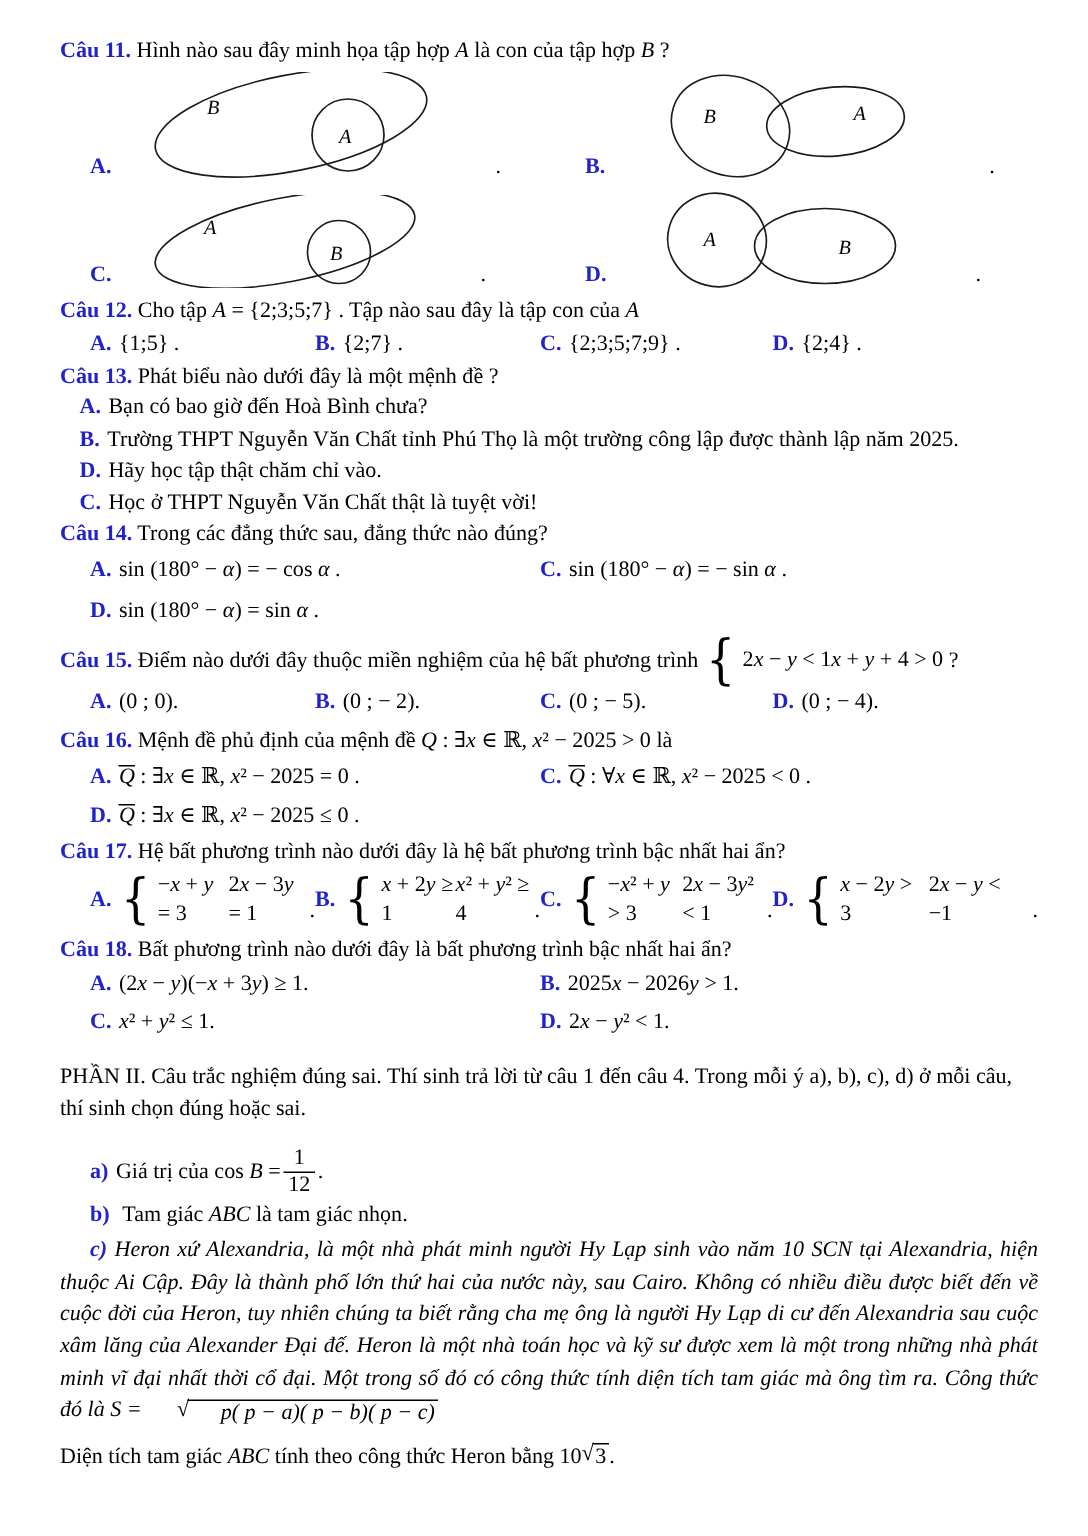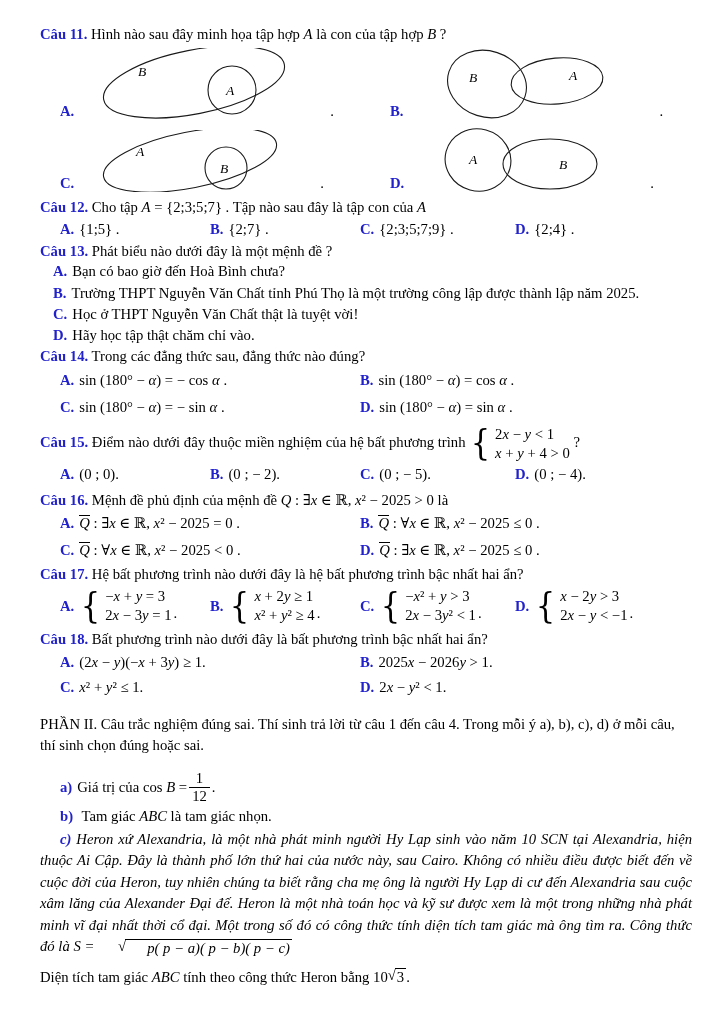--- a/index.html
+++ b/index.html
@@ -23,21 +23,21 @@
   
   .venn-grid { display:grid; grid-template-columns:330px 1fr; padding-left:20px; row-gap:8px; margin:3px 0 5px 0; }
   .venn-cell { display:flex; align-items:flex-end; }
   .venn-cell svg { margin-left:2px; }
   .venn-letter { margin-right:6px; }
   .venn-dot { margin-left:8px; }
   .venn-label { font-style:italic; font-size:13.5px; font-family:"Liberation Serif","DejaVu Serif",serif; }
   
   .sys { display:inline-flex; align-items:center; vertical-align:middle; }
   .sys .brace { font-size:36px; font-weight:400; line-height:0.9; margin-right:3px; font-family:"DejaVu Serif",serif; transform:scaleX(.85); }
-  .sys .lines { display:inline-flex; flex-direction:column; line-height:1.3; }
+  .sys .lines { display:inline-flex; flex-direction:row; line-height:1.3; }
   .sysopt { display:inline-flex; align-items:center; }
   .sysopt .dot { align-self:flex-end; margin-left:2px; }
   
   .frac { display:inline-flex; flex-direction:column; align-items:center; vertical-align:middle; line-height:1.15; padding:0 2px; }
   .frac .den { border-top:1px solid #000; padding:0 3px; }
   
   .sqrt { display:inline-flex; align-items:flex-start; }
   .sqrt .sign { line-height:1.05; margin-right:-1px; }
   .sqrt .body { border-top:1.1px solid #000; padding:0 2px; line-height:1.2; }
   .part2 { margin-top:14px; margin-bottom:14px; line-height:1.44; }
@@ -115,31 +115,30 @@
     <div class="opt"><span class="opt-letter">D.</span><span>{2;4} .</span></div>
   </div>
 
   <p class="q">
     <span class="qlabel">Câu 13.</span>
     <span>Phát biểu nào dưới đây là một mệnh đề ?</span>
   </p>
   <div class="opts1">
     <div><span class="opt-letter">A.</span><span>Bạn có bao giờ đến Hoà Bình chưa?</span></div>
     <div><span class="opt-letter">B.</span><span>Trường THPT Nguyễn Văn Chất tỉnh Phú Thọ là một trường công lập được thành lập năm 2025.</span></div>
+    <div><span class="opt-letter">D.</span><span>Hãy học tập thật chăm chỉ vào.</span></div>
     <div><span class="opt-letter">C.</span><span>Học ở THPT Nguyễn Văn Chất thật là tuyệt vời!</span></div>
-    <div><span class="opt-letter">D.</span><span>Hãy học tập thật chăm chỉ vào.</span></div>
   </div>
 
   <p class="q">
     <span class="qlabel">Câu 14.</span>
     <span>Trong các đẳng thức sau, đẳng thức nào đúng?</span>
   </p>
   <div class="opts2">
     <div class="opt"><span class="opt-letter">A.</span><span><span>sin (180° − </span><span class="mi">α</span><span>) = − cos </span><span class="mi">α</span><span> .</span></span></div>
-    <div class="opt"><span class="opt-letter">B.</span><span><span>sin (180° − </span><span class="mi">α</span><span>) = cos </span><span class="mi">α</span><span> .</span></span></div>
     <div class="opt"><span class="opt-letter">C.</span><span><span>sin (180° − </span><span class="mi">α</span><span>) = − sin </span><span class="mi">α</span><span> .</span></span></div>
     <div class="opt"><span class="opt-letter">D.</span><span><span>sin (180° − </span><span class="mi">α</span><span>) = sin </span><span class="mi">α</span><span> .</span></span></div>
   </div>
 
   <p class="q" style="margin-top:4px">
     <span class="qlabel">Câu 15.</span>
     <span>Điểm nào dưới đây thuộc miền nghiệm của hệ bất phương trình</span>
     <span class="sys">
       <span class="brace">{</span>
       <span class="lines">
@@ -155,21 +154,20 @@
     <div class="opt"><span class="opt-letter">C.</span><span>(0 ; − 5).</span></div>
     <div class="opt"><span class="opt-letter">D.</span><span>(0 ; − 4).</span></div>
   </div>
 
   <p class="q" style="margin-top:4px">
     <span class="qlabel">Câu 16.</span>
     <span><span>Mệnh đề phủ định của mệnh đề </span><span class="mi">Q</span><span> : ∃</span><span class="mi">x</span><span> ∈ ℝ, </span><span class="mi">x</span><span>² − 2025 &gt; 0  là</span></span>
   </p>
   <div class="opts2">
     <div class="opt"><span class="opt-letter">A.</span><span><span class="ol">Q</span><span> : ∃</span><span class="mi">x</span><span> ∈ ℝ, </span><span class="mi">x</span><span>² − 2025 = 0 .</span></span></div>
-    <div class="opt"><span class="opt-letter">B.</span><span><span class="ol">Q</span><span> : ∀</span><span class="mi">x</span><span> ∈ ℝ, </span><span class="mi">x</span><span>² − 2025 ≤ 0 .</span></span></div>
     <div class="opt"><span class="opt-letter">C.</span><span><span class="ol">Q</span><span> : ∀</span><span class="mi">x</span><span> ∈ ℝ, </span><span class="mi">x</span><span>² − 2025 &lt; 0 .</span></span></div>
     <div class="opt"><span class="opt-letter">D.</span><span><span class="ol">Q</span><span> : ∃</span><span class="mi">x</span><span> ∈ ℝ, </span><span class="mi">x</span><span>² − 2025 ≤ 0 .</span></span></div>
   </div>
 
   <p class="q">
     <span class="qlabel">Câu 17.</span>
     <span>Hệ bất phương trình nào dưới đây là hệ bất phương trình bậc nhất hai ẩn?</span>
   </p>
   <div class="opts4" style="margin-top:2px">
     <div class="sysopt">

